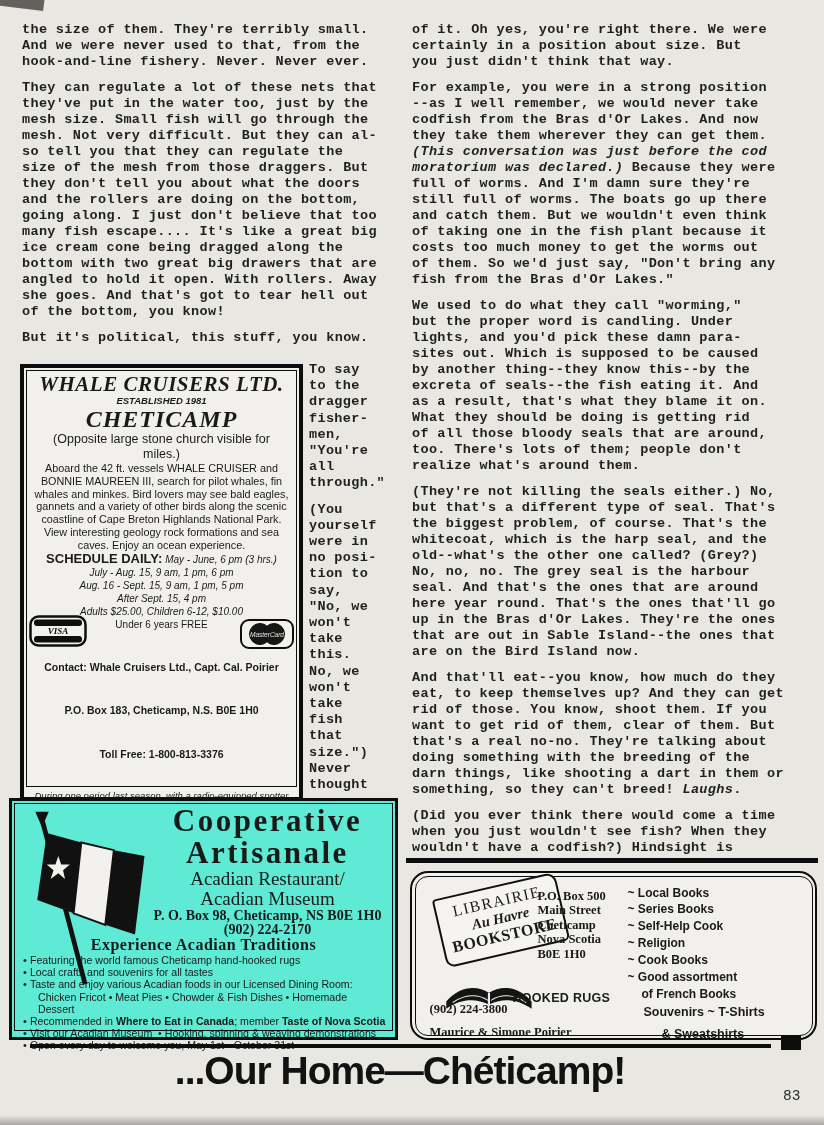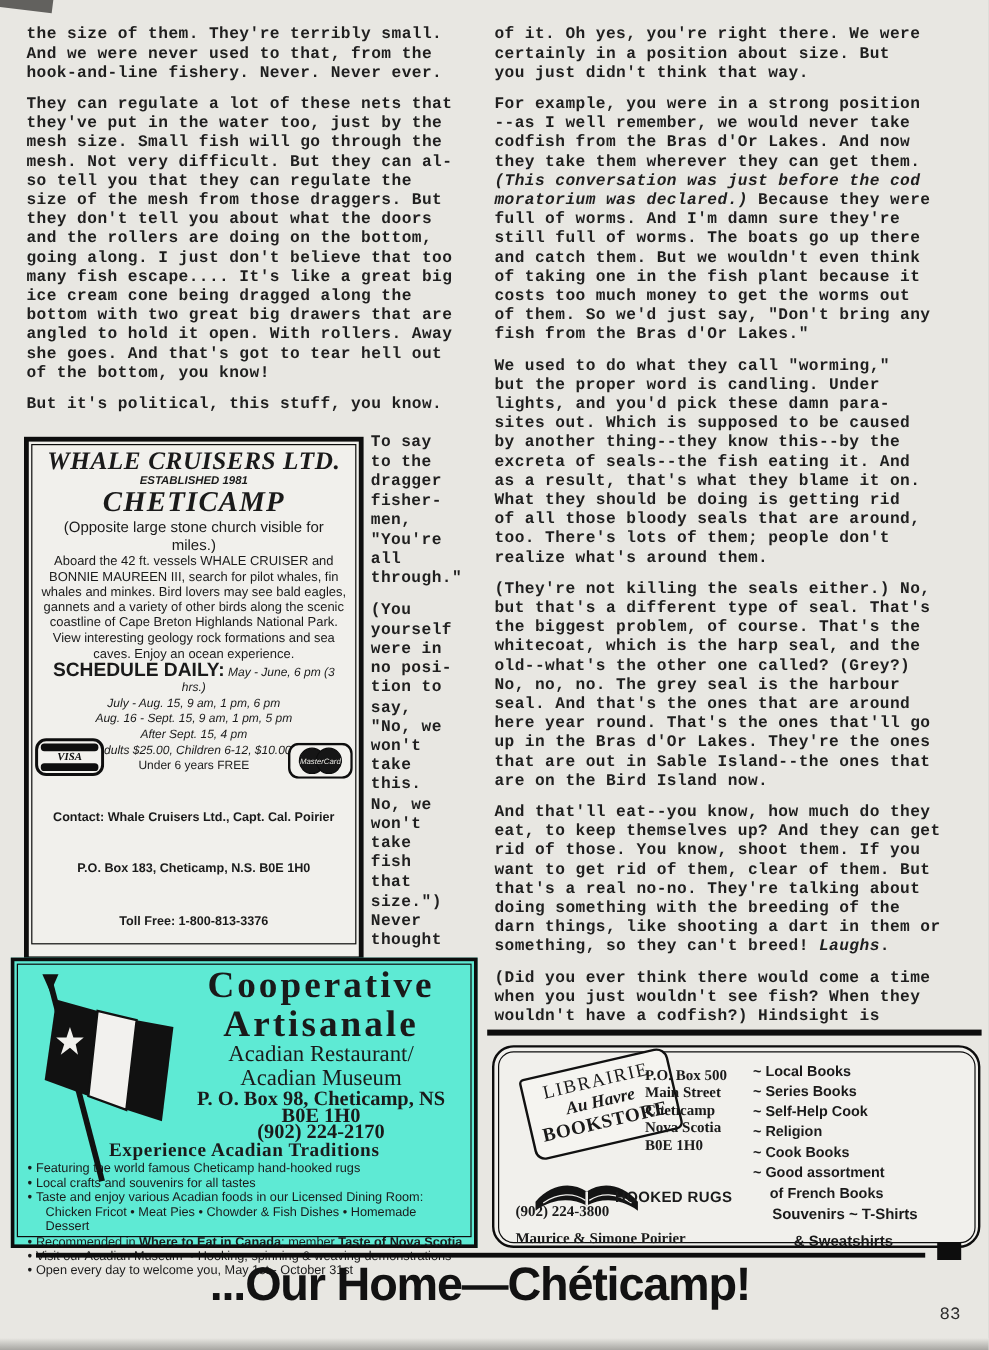--- a/index.html
+++ b/index.html
@@ -30,40 +30,40 @@
   .wa-title{font-family:"Liberation Serif",serif;font-style:italic;font-weight:bold;
             font-size:21px;letter-spacing:.5px;line-height:23px;}
   .wa-est{font-family:"Liberation Sans",sans-serif;font-style:italic;font-weight:bold;
           font-size:9.5px;line-height:10px;}
   .wa-art{width:262px;height:60px;display:block;margin:0 auto;}
   .wa-loc{font-family:"Liberation Serif",serif;font-style:italic;font-weight:bold;
           font-size:24px;letter-spacing:1px;line-height:26px;}
   .wa-tag{font-size:12.5px;line-height:15px;}
   .wa-desc{font-size:10.8px;line-height:12.8px;}
   .wa-sched{font-size:10px;line-height:13px;}
-  .wa-sched .lbl{font-weight:bold;font-style:normal;font-size:16px;}
+  .wa-sched .lbl{font-weight:bold;font-style:normal;font-size:13px;}
   .wa-contact{font-weight:bold;font-size:10.5px;line-height:14.5px;white-space:pre-wrap;}
   .wa-note{font-style:italic;font-size:9.5px;line-height:11px;}
   .wa-bus{font-size:11px;line-height:13px;letter-spacing:.5px;}
   .wa-ns{font-weight:bold;font-size:11px;line-height:13px;}
   .wa-awards{display:flex;justify-content:space-between;font-weight:bold;font-size:9.5px;
              border-top:2px solid #0d0d0d;padding:4px 2px 1px;}
   .visa-badge{position:absolute;left:2px;top:244px;width:58px;height:16px;}
   .mc-badge{position:absolute;right:2px;top:248px;width:54px;height:30px;}
   
   .coop-ad{position:absolute;left:9px;top:798px;width:389px;height:242px;
            border:3px solid #0d0d0d;background:#5eead4;box-sizing:border-box;}
   .coop-inner{margin:2px;border:1px solid #0d0d0d;height:228px;box-sizing:border-box;
               padding:1px 4px;position:relative;}
   .flag-art{position:absolute;left:10px;top:4px;width:126px;height:182px;}
   .coop-head{padding-left:128px;text-align:center;}
   .coop-title{font-family:"Liberation Serif",serif;font-weight:bold;font-size:31px;
               letter-spacing:2.5px;line-height:32px;}
   .coop-sub{font-family:"Liberation Serif",serif;font-size:19px;line-height:20px;}
-  .coop-addr{font-family:"Liberation Serif",serif;font-weight:bold;font-size:17px;line-height:13.5px;}
+  .coop-addr{font-family:"Liberation Serif",serif;font-weight:bold;font-size:14px;line-height:13.5px;}
   .coop-exp{text-align:center;font-family:"Liberation Serif",serif;font-weight:bold;
             font-size:16px;line-height:17px;letter-spacing:.5px;}
   .coop-bullets{font-size:10.6px;line-height:12.2px;padding:1px 2px 0 4px;}
   .cb-row{white-space:pre-wrap;}
   .cb-dot{font-size:11px;}
   .cb-indent{padding-left:15px;}
   
   .book-ad{position:absolute;left:410px;top:871px;width:407px;height:169px;
            border:2.5px solid #0d0d0d;border-radius:18px;background:#f1f0ec;box-sizing:border-box;}
   .book-inner{position:absolute;inset:2.5px;border:1.5px solid #0d0d0d;border-radius:13px;}

